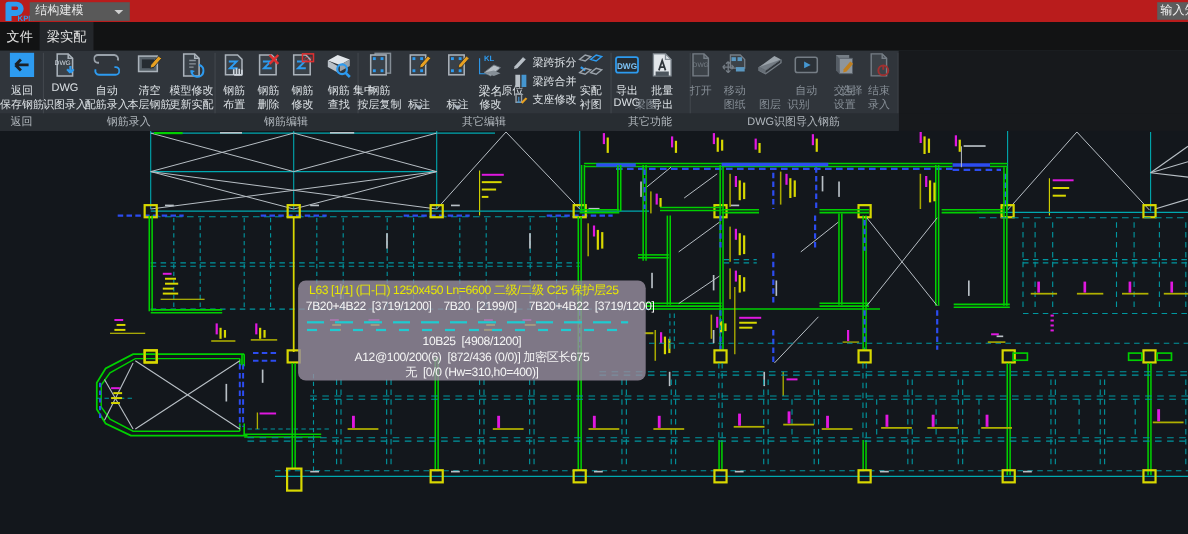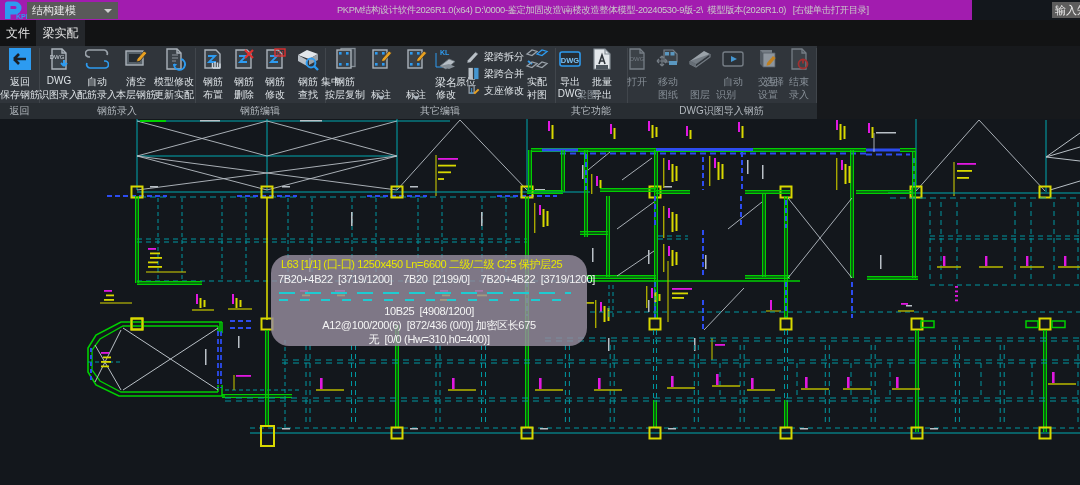--- a/index.html
+++ b/index.html
@@ -1,25 +1,25 @@
 <!DOCTYPE html>
 <html><head><meta charset="utf-8"><style>
 * {margin:0;padding:0;box-sizing:border-box}
 body {width:1080px;height:485px;overflow:hidden;background:#13171c;font-family:"Liberation Sans",sans-serif;position:relative}
-#titlebar {position:absolute;left:0;top:0;width:972px;height:20px;background:#a21caf;z-index:5}
+#titlebar {position:absolute;left:0;top:0;width:1080px;height:20px;background:#b91c1c;z-index:5}
 #dropdown {position:absolute;left:27px;top:2px;width:91px;height:17px;background:#595959;color:#e8e8e8;font-size:11px;line-height:17px;padding-left:5px}
 #dropdown:after {content:"";position:absolute;right:6px;top:7px;border-left:4px solid transparent;border-right:4px solid transparent;border-top:4px solid #d0d0d0}
 #wtitle {position:absolute;left:337px;top:4px;font-size:9.3px;letter-spacing:-0.35px;color:#c9c9c9;white-space:nowrap}
 #searchbox {position:absolute;left:1052px;top:2px;width:28px;height:16px;background:#5d5d5d;color:#efefef;font-size:11px;line-height:16px;padding-left:3px;overflow:hidden;white-space:nowrap}
 #tabbar {position:absolute;left:0;top:20px;width:1080px;height:26px;background:#121314;z-index:5}
 .tab {position:absolute;top:0;height:26px;font-size:12px;color:#e4e4e4;line-height:26px;text-align:center}
 #tab-active {left:36px;width:49px;background:#24272b}
 #ribbon {position:absolute;left:0;top:46px;width:1080px;height:73px;background:#30353b;z-index:5}
 #ribbon:after {content:"";position:absolute;left:0;top:57px;width:817px;height:16px;background:#282d32}
-#tip {position:absolute;left:271px;top:255px;width:316px;height:91px;background:rgba(150,140,158,0.82);border-radius:18px;color:#f4f4f4;font-size:11px;letter-spacing:-0.35px;line-height:14px;z-index:4}
+#tip {position:absolute;left:271px;top:255px;width:316px;height:91px;background:rgba(150,140,158,0.82);border-radius:7px;color:#f4f4f4;font-size:11px;letter-spacing:-0.35px;line-height:14px;z-index:4}
 #tip div {white-space:nowrap}
 </style></head>
 <body>
 <svg id="cv" width="1080" height="485" viewBox="0 0 1080 485">
     <rect x="0" y="119" width="1080" height="366" fill="#13171c"></rect>
     <line x1="137" y1="119" x2="137" y2="190" stroke="#00a9b0" stroke-width="1"></line>
     <line x1="267" y1="119" x2="267" y2="190" stroke="#00a9b0" stroke-width="1"></line>
     <line x1="397" y1="119" x2="397" y2="190" stroke="#00a9b0" stroke-width="1"></line>
     <line x1="527" y1="119" x2="527" y2="190" stroke="#00a9b0" stroke-width="1"></line>
     <line x1="916" y1="119" x2="916" y2="190" stroke="#00a9b0" stroke-width="1"></line>
@@ -430,21 +430,20 @@
     <rect x="300" y="120" width="22" height="1.5" fill="#b9c0c6"></rect>
     <rect x="430" y="117" width="22" height="1.5" fill="#b9c0c6"></rect>
     <rect x="560" y="117" width="20" height="1.5" fill="#b9c0c6"></rect>
   </svg>
 <div id="titlebar">
     <svg style="position:absolute;left:3px;top:1px" width="38" height="19" viewBox="0 0 38 19">
       <path d="M2 18 V3 a2.5 2.5 0 0 1 2.5 -2.5 H12 a6.5 6.5 0 0 1 0 13 H7.5 V18 z M7.5 8 H12 a1.5 1.5 0 0 0 0 -3 H7.5 z" fill="#2d9bf0"></path>
       <text x="13" y="18" font-size="7" fill="#2d9bf0" font-weight="bold" font-family="Liberation Sans">KPM</text>
     </svg>
     <div id="dropdown">结构建模</div>
-    <div id="wtitle">PKPM结构设计软件2026R1.0(x64) D:\0000-鉴定加固改造\南楼改造整体模型-20240530-9版-2\&nbsp; 模型版本(2026R1.0)&nbsp;&nbsp; [右键单击打开目录]</div>
     <div id="searchbox">输入知</div>
   </div>
 <div id="tabbar">
     <div class="tab" style="left:5px;width:26px">文件</div>
     <div class="tab" id="tab-active">梁实配</div>
   </div>
 <div id="ribbon">
     <div style="position:absolute;left:0px;top:58px;z-index:3;width:39px;text-align:center;font-size:10px;color:#b2b8be">返回</div>
     <div style="position:absolute;left:39px;top:58px;z-index:3;width:156px;text-align:center;font-size:10px;color:#b2b8be">钢筋录入</div>
     <div style="position:absolute;left:195px;top:58px;z-index:3;width:130px;text-align:center;font-size:10px;color:#b2b8be">钢筋编辑</div>

